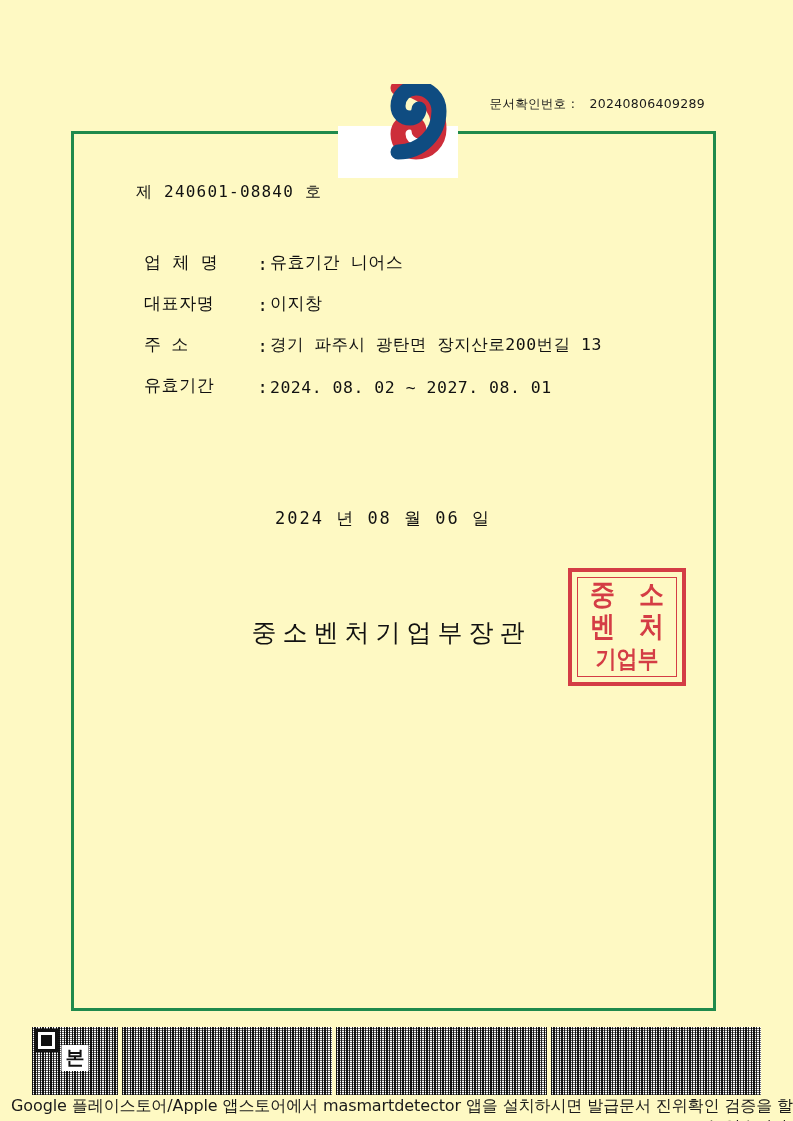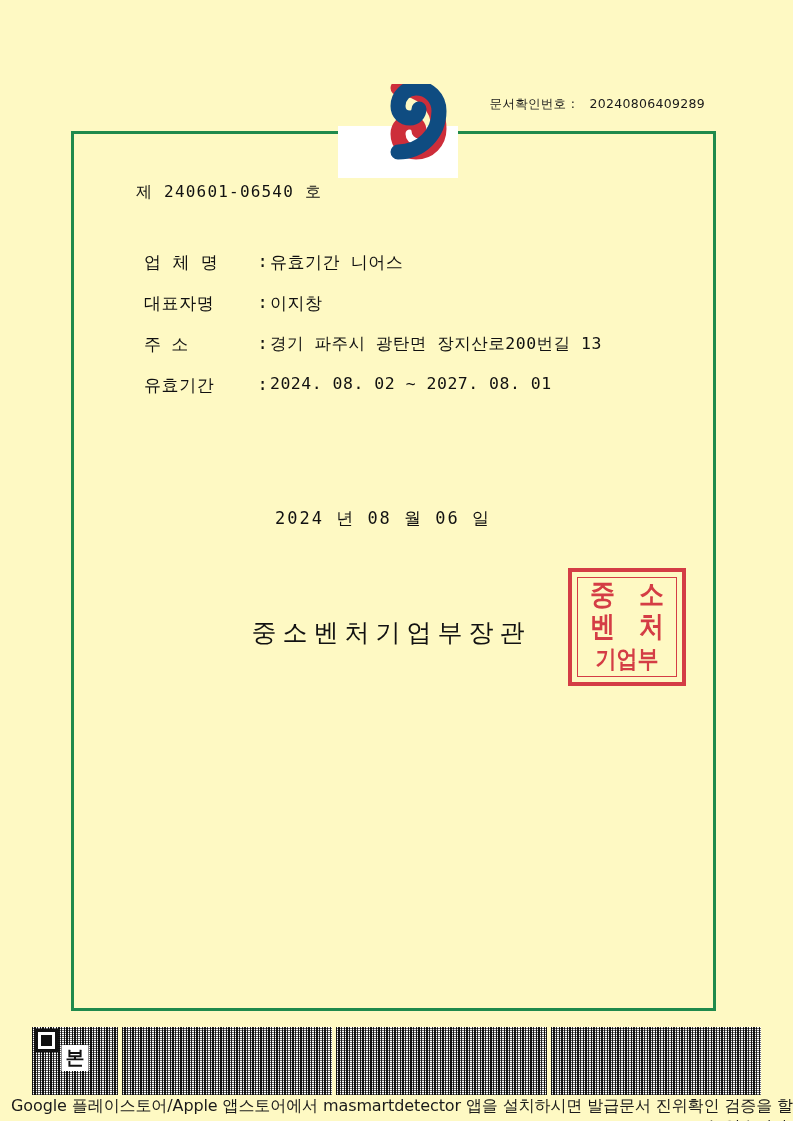--- a/index.html
+++ b/index.html
@@ -98,21 +98,21 @@
     margin-left: 26px;
     white-space: nowrap;
   }
 
   .fields {
     margin-top: 48px;
     margin-left: 26px;
   }
   .field-row {
     display: flex;
-    align-items: flex-start;
+    align-items: flex-end;
     margin-bottom: 18px;
     font-size: 17px;
     letter-spacing: 0.6px;
   }
   .field-label {
     width: 112px;
     flex: 0 0 112px;
     display: flex;
     justify-content: space-between;
     white-space: nowrap;
@@ -279,21 +279,21 @@
         <path d="M55 4 C78 4 96 22 96 45 C96 58 86 68 73 68 C63 68 55 60 55 50 C55 43 60 38 67 38 C72 38 76 42 76 47" fill="none" stroke="#cd2e3a" stroke-width="15" stroke-linecap="round"></path>
         <path d="M55 4 C32 4 14 22 14 45 C14 58 24 68 37 68 C47 68 55 60 55 50 C55 43 50 38 43 38 C38 38 34 42 34 47" fill="none" stroke="#0f4c81" stroke-width="15" stroke-linecap="round" transform="rotate(180 55 36)"></path>
       </g>
     </svg>
   </div>
 
   <div class="content">
 
     <div class="serial">
       <span>제</span>
-      <span>240601-06540</span>
+      <span>240601-08840</span>
       <span>호</span>
     </div>
 
 
     <div class="fields">
 
       <div class="field-row">
         <span class="field-label">업 체 명</span>
         <span class="field-colon">:</span>
         <span class="field-value">유효기간 니어스</span>

